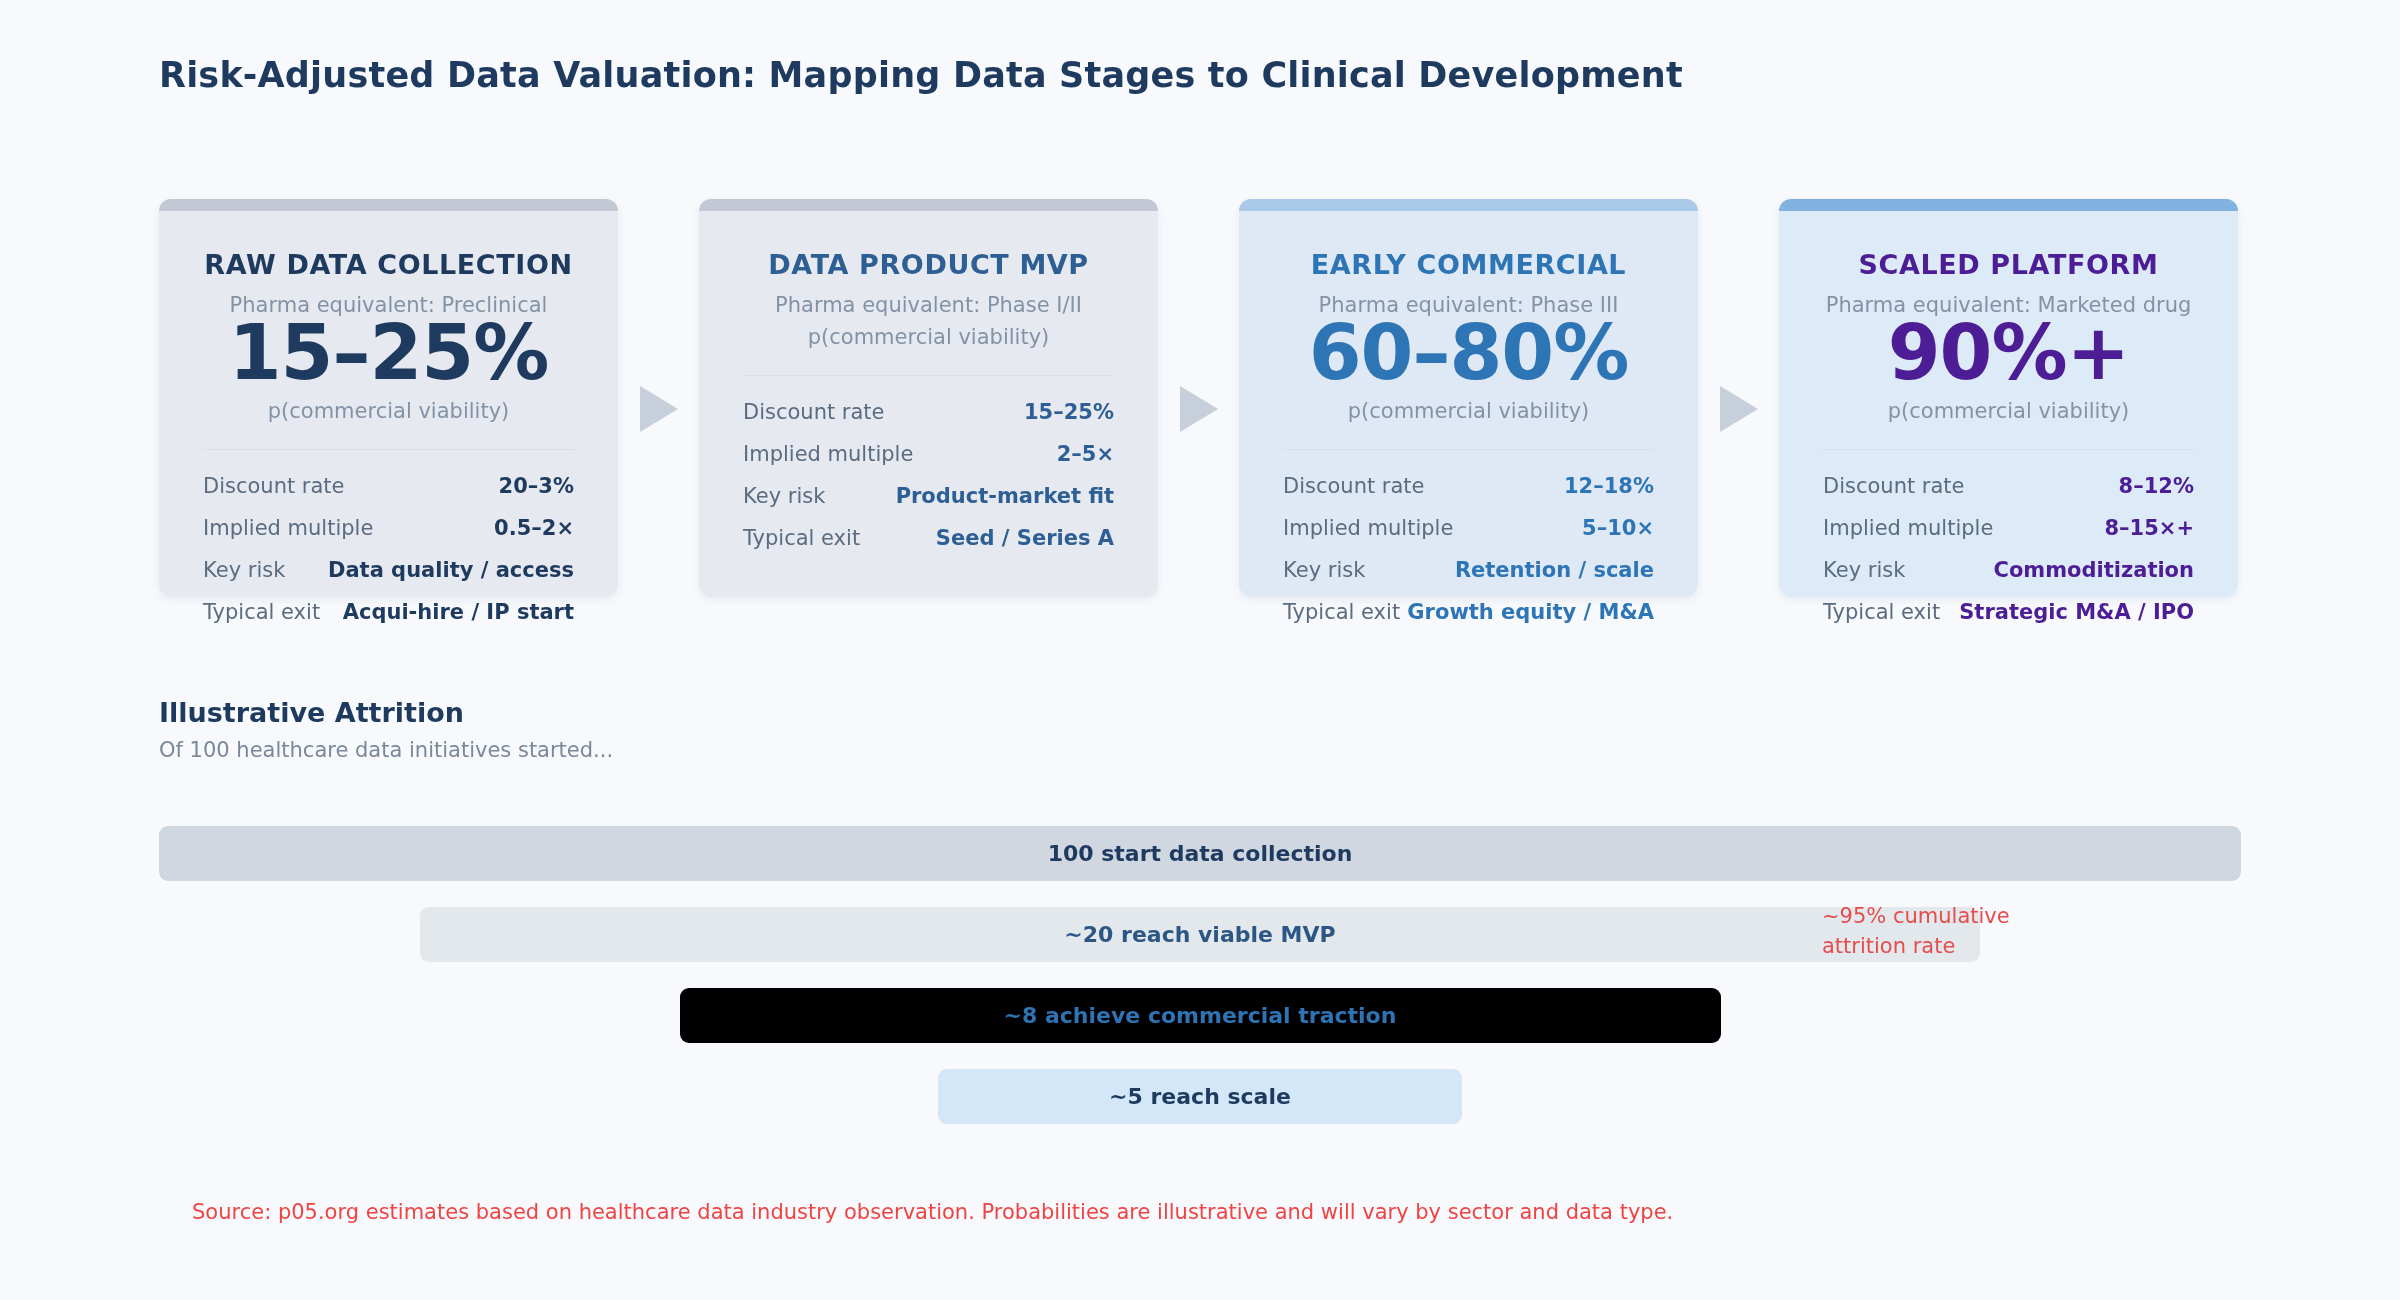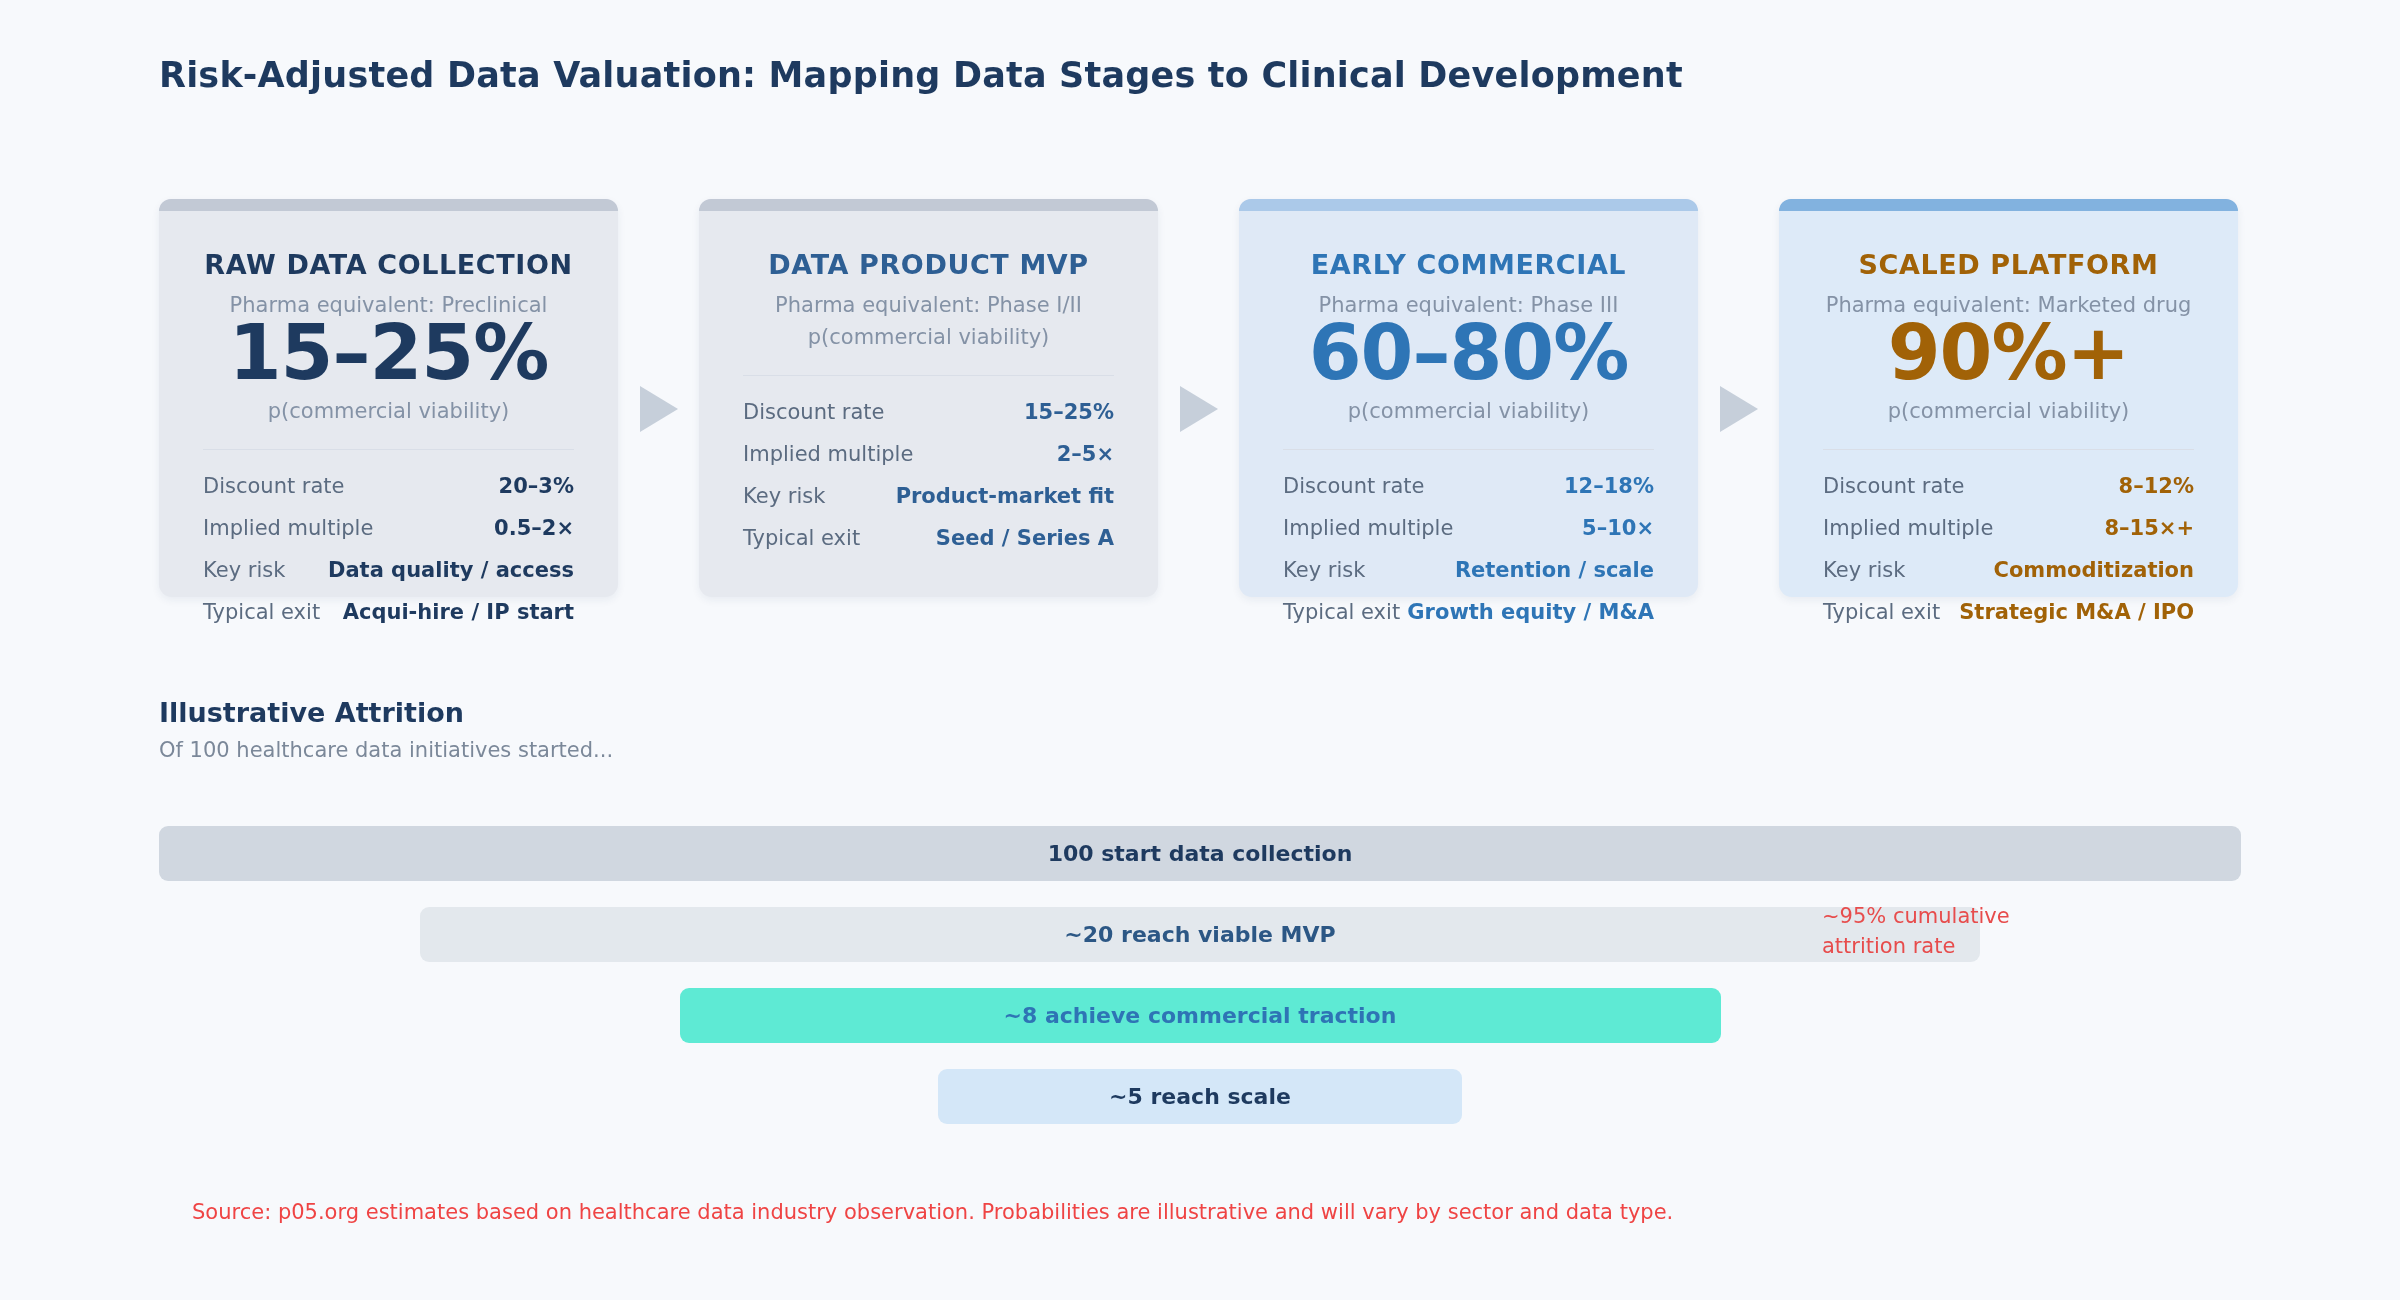--- a/index.html
+++ b/index.html
@@ -27,37 +27,37 @@
   .metric-value { font-weight:700; white-space:nowrap; }
 
   
   .s0 .card-topbar { background:#c2c9d5; } .s0.card { background:#e6e9ef; }
   .s0 .card-title, .s0 .card-big, .s0 .metric-value { color:#1e3a5f; }
   .s1 .card-topbar { background:#c2c9d5; } .s1.card { background:#e6e9ef; }
   .s1 .card-title, .s1 .card-big, .s1 .metric-value { color:#2e5f94; }
   .s2 .card-topbar { background:#abc9e9; } .s2.card { background:#dfe9f6; }
   .s2 .card-title, .s2 .card-big, .s2 .metric-value { color:#2e75b6; }
   .s3 .card-topbar { background:#82b2df; } .s3.card { background:#ddeaf8; }
-  .s3 .card-title, .s3 .card-big, .s3 .metric-value { color:#a16207; }
+  .s3 .card-title, .s3 .card-big, .s3 .metric-value { color:#4c1d95; }
 
   
   .arrow-cell { width:81px; display:flex; align-items:center; justify-content:center; }
   .arrow { width:0; height:0; margin-top:22px;
            border-top:23px solid transparent; border-bottom:23px solid transparent;
            border-left:38px solid #c6cfda; }
 
   
   .attrition-heading { position:absolute; left:159px; top:697px; font-size:27px; font-weight:700; color:#1e3a5f; }
   .attrition-sub { position:absolute; left:159px; top:738px; font-size:21px; color:#7b8899; }
   .funnel { position:absolute; left:159px; top:826px; width:2082px; }
   .fbar { height:55px; border-radius:9px; margin:0 auto 26px; display:flex; align-items:center; justify-content:center;
           font-weight:700; font-size:22px; }
   .fbar-0 { width:100%;  background:#d0d7e0; color:#1e3a5f; }
   .fbar-1 { width:74.9%; background:#e3e8ed; color:#2c5785; }
-  .fbar-2 { width:50%;   background:#5eead4; color:#2e74b5; }
+  .fbar-2 { width:50%;   background:#000000; color:#2e74b5; }
   .fbar-3 { width:25.2%; background:#d4e7f8; color:#1e3a5f; }
   .annotation { position:absolute; left:1822px; top:901px; width:215px; font-size:21px; line-height:1.45; color:#e74c4c; }
 
   
   .source { position:absolute; left:159px; top:1200px; font-size:21px; color:#ef4444;margin-left:33px; }
 </style>
 </head>
 <body>
 
 <div id="canvas">

